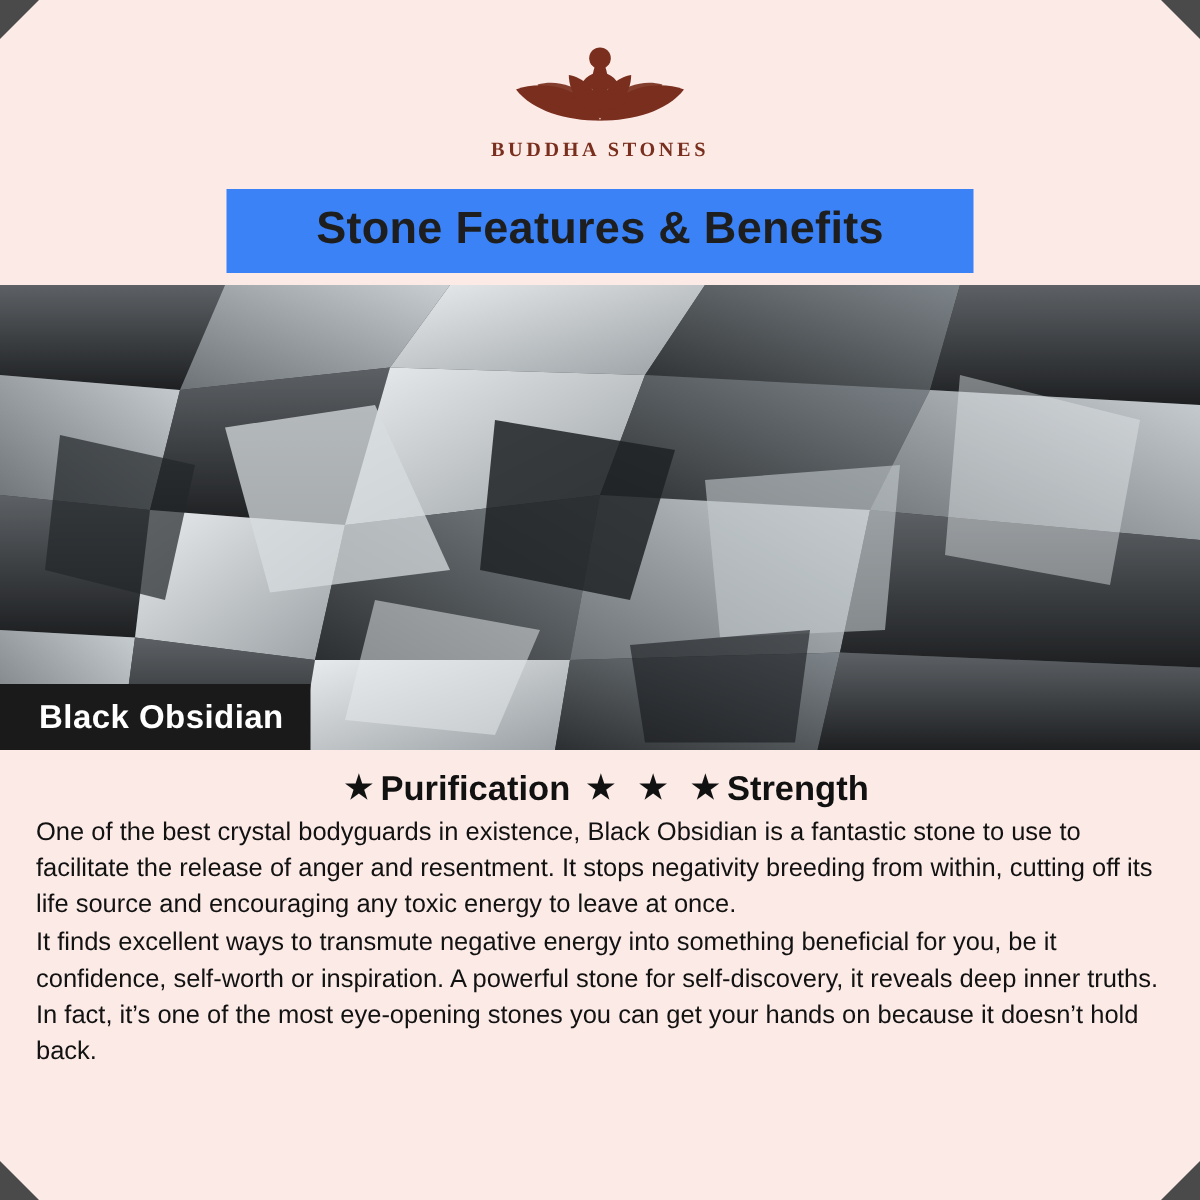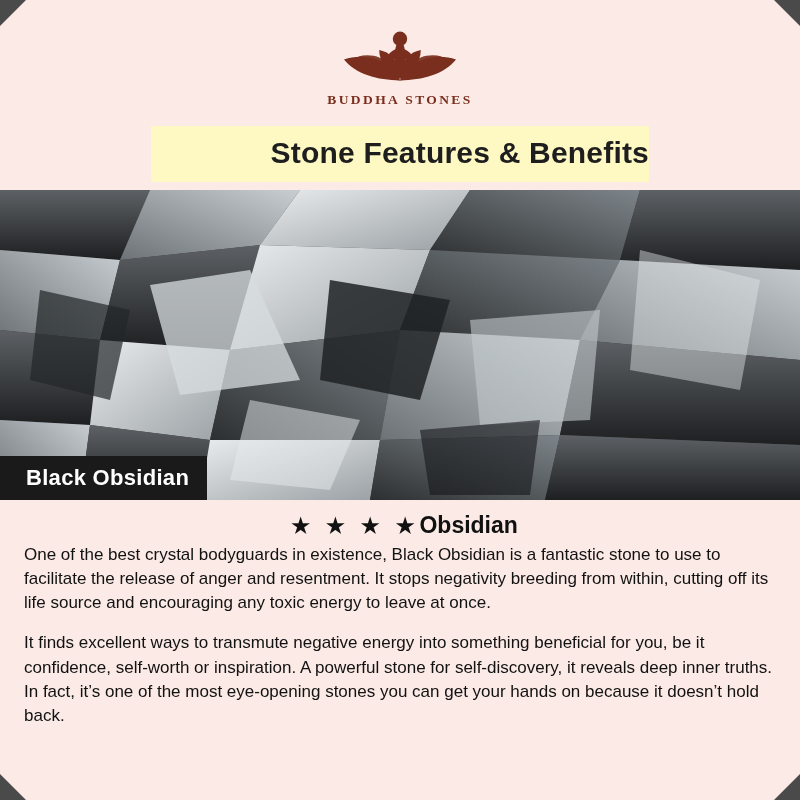--- a/index.html
+++ b/index.html
@@ -77,22 +77,22 @@
     font-weight: bold;
     margin-top: 2px;
     font-family: "Liberation Serif", serif;
   }
 
   
   .title-band {
     position: relative;
     margin: 0 auto;
     width: 498px;
-    background: #fef9c3;
-    text-align: right;
+    background: #3b82f6;
+    text-align: center;
     padding: 10px 0 12px 0;
     box-sizing: border-box;
   }
   .title-band h1 {
     margin: 0;
     font-size: 30px;
     font-weight: bold;
     color: #1e1e1e;
     letter-spacing: 0.2px;
     font-family: "Liberation Sans", sans-serif;
@@ -154,21 +154,21 @@
   .copy {
     padding: 0 24px 0 24px;
     color: #121212;
     font-size: 17px;
     line-height: 1.42;
   }
   .copy p {
     margin: 0 0 0 0;
   }
   .copy p + p {
-    margin-top: 16px;
+    margin-top: 1px;
   }
 </style>
 </head>
 <body>
 
 <div class="page">
 
   <div class="corner corner-tl"></div>
   <div class="corner corner-tr"></div>
   <div class="corner corner-bl"></div>
@@ -254,30 +254,31 @@
       <polygon points="640,60 760,90 740,200 630,180" fill="#e2e6e8" opacity="0.45"></polygon>
       <polygon points="250,210 360,230 330,300 230,290" fill="#e8ecee" opacity="0.5"></polygon>
       <polygon points="420,240 540,230 530,305 430,305" fill="#16181a" opacity="0.6"></polygon>
     </svg>
     <div class="hero-caption">Black Obsidian</div>
   </div>
 
   <div class="benefits">
     <div class="benefit">
       <span class="star">★</span>
-    </div>
-    <div class="benefit">
-      <span class="star">★</span>
-    </div>
-    <div class="benefit">
-      <span class="star">★</span>
-    </div>
-    <div class="benefit">
-      <span class="star">★</span>
-      <span>Obsidian</span>
+      <span>Purification</span>
+    </div>
+    <div class="benefit">
+      <span class="star">★</span>
+    </div>
+    <div class="benefit">
+      <span class="star">★</span>
+    </div>
+    <div class="benefit">
+      <span class="star">★</span>
+      <span>Strength</span>
     </div>
   </div>
 
   <div class="copy">
     <p>One of the best crystal bodyguards in existence, Black Obsidian is a fantastic stone to use to facilitate the release of anger and resentment. It stops negativity breeding from within, cutting off its life source and encouraging any toxic energy to leave at once.</p>
     <p>It finds excellent ways to transmute negative energy into something beneficial for you, be it confidence, self-worth or inspiration. A powerful stone for self-discovery, it reveals deep inner truths. In fact, it’s one of the most eye-opening stones you can get your hands on because it doesn’t hold back.</p>
   </div>
 
 </div>
 

